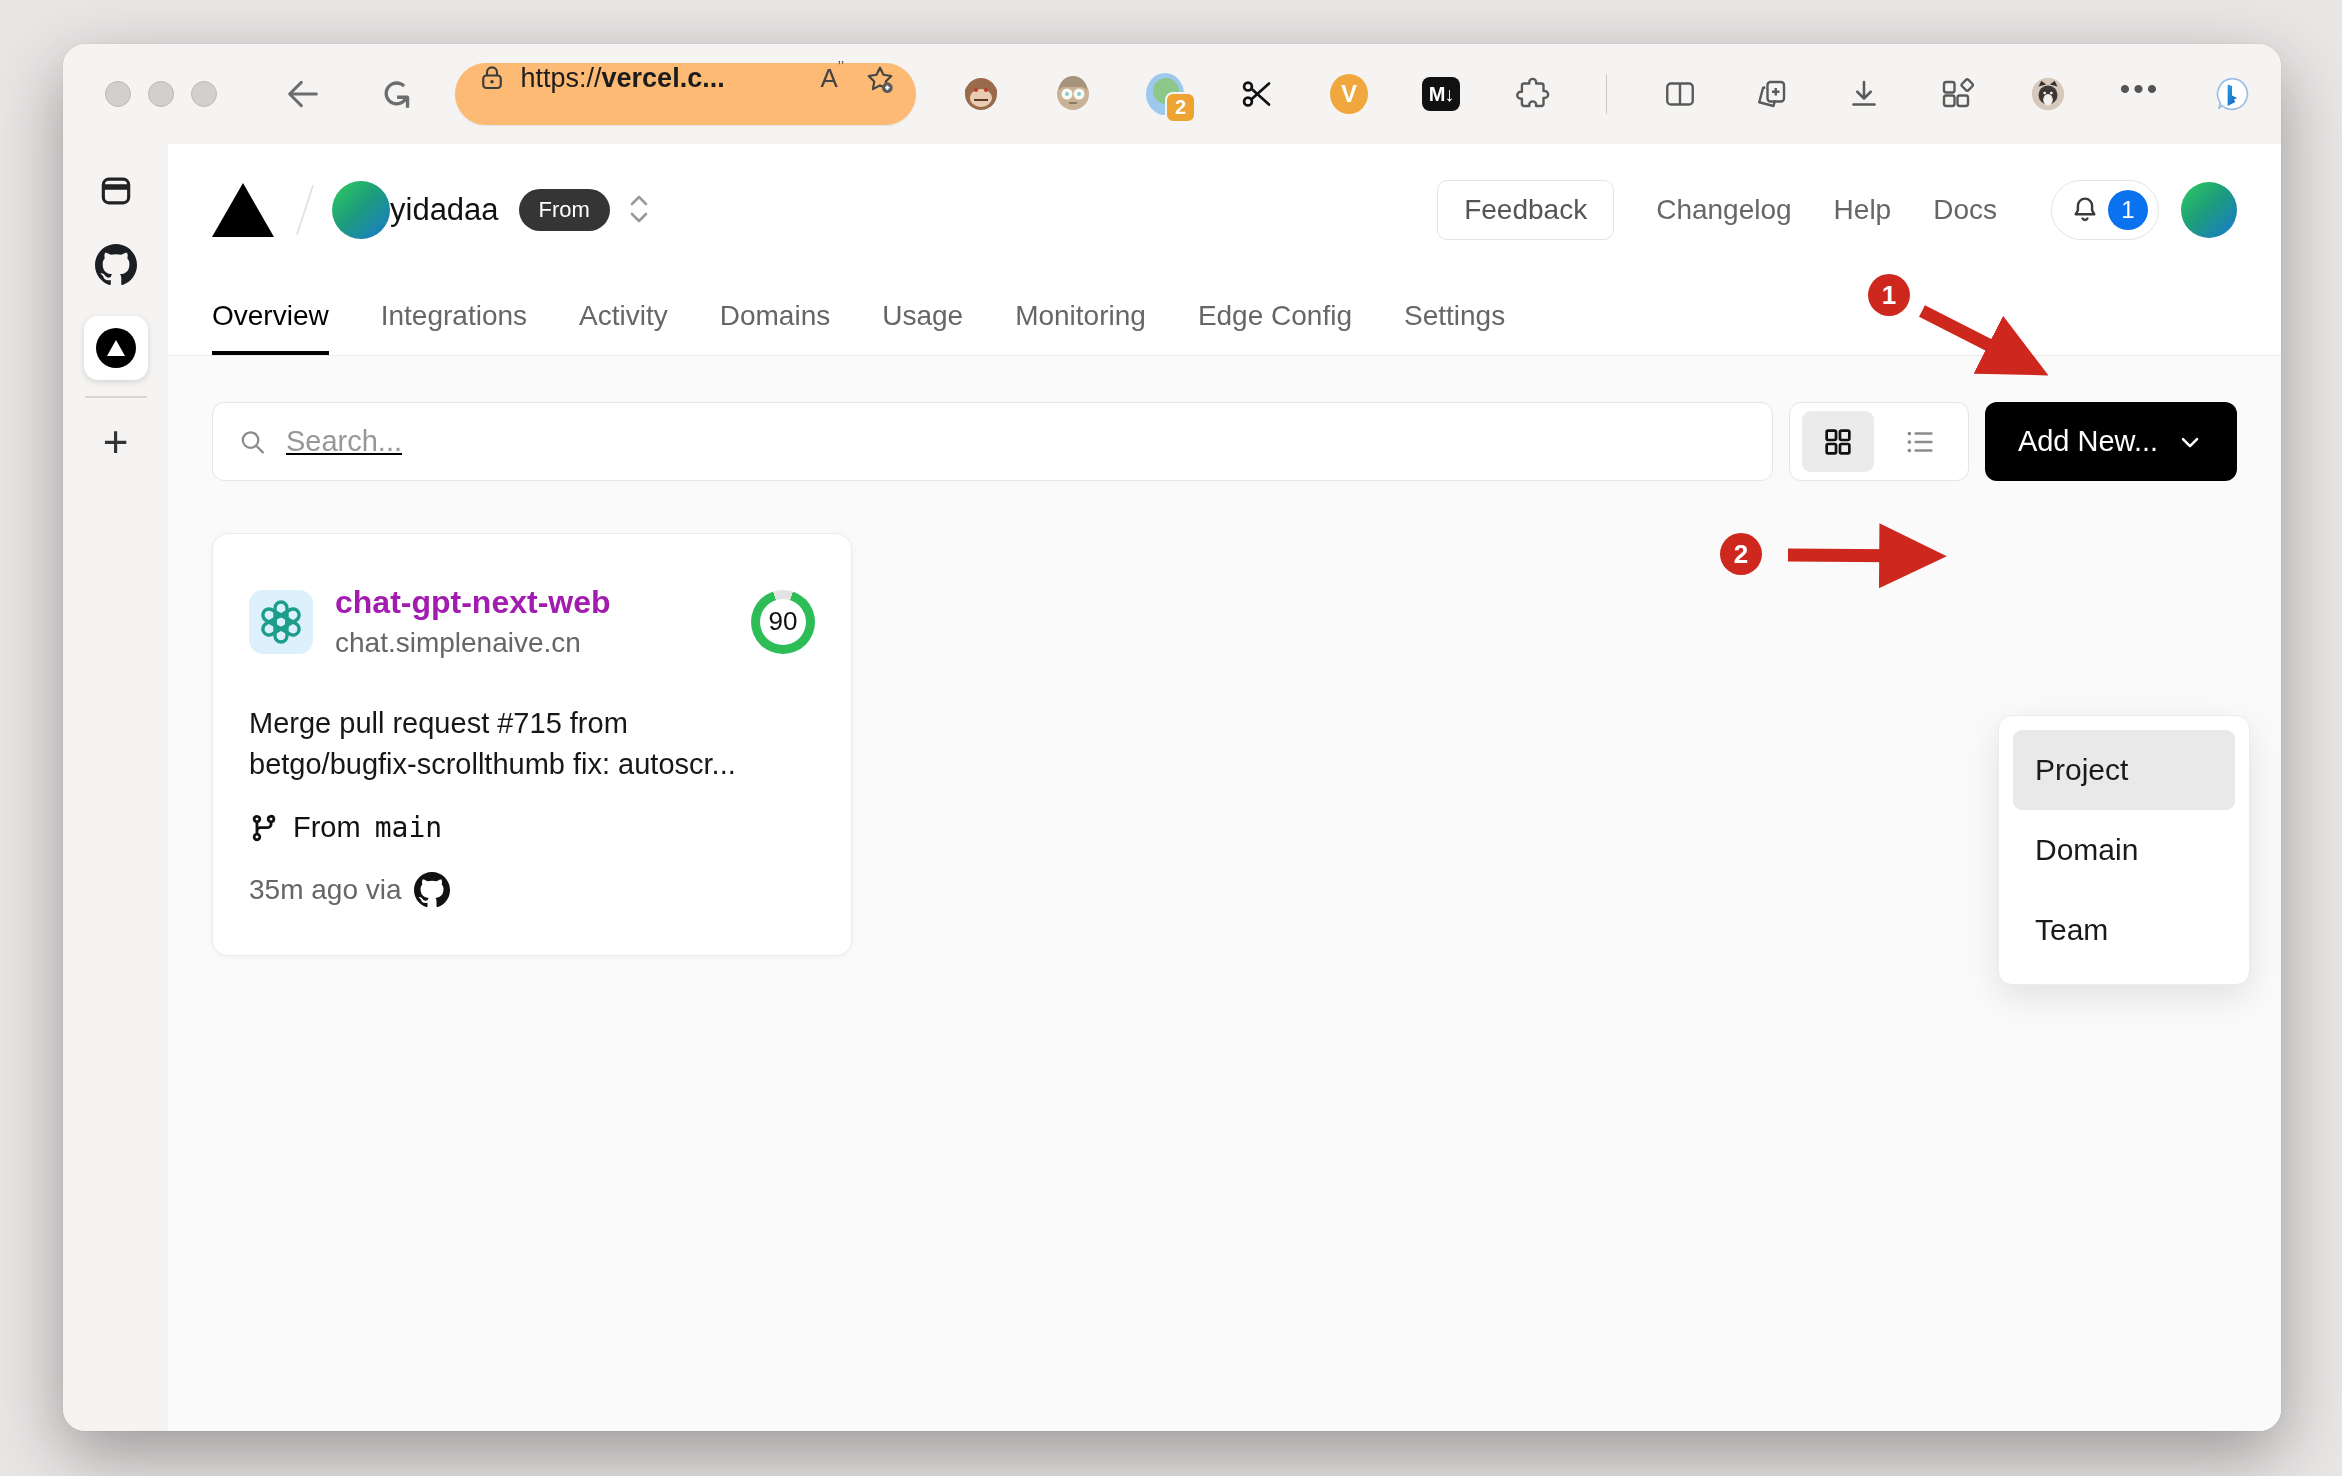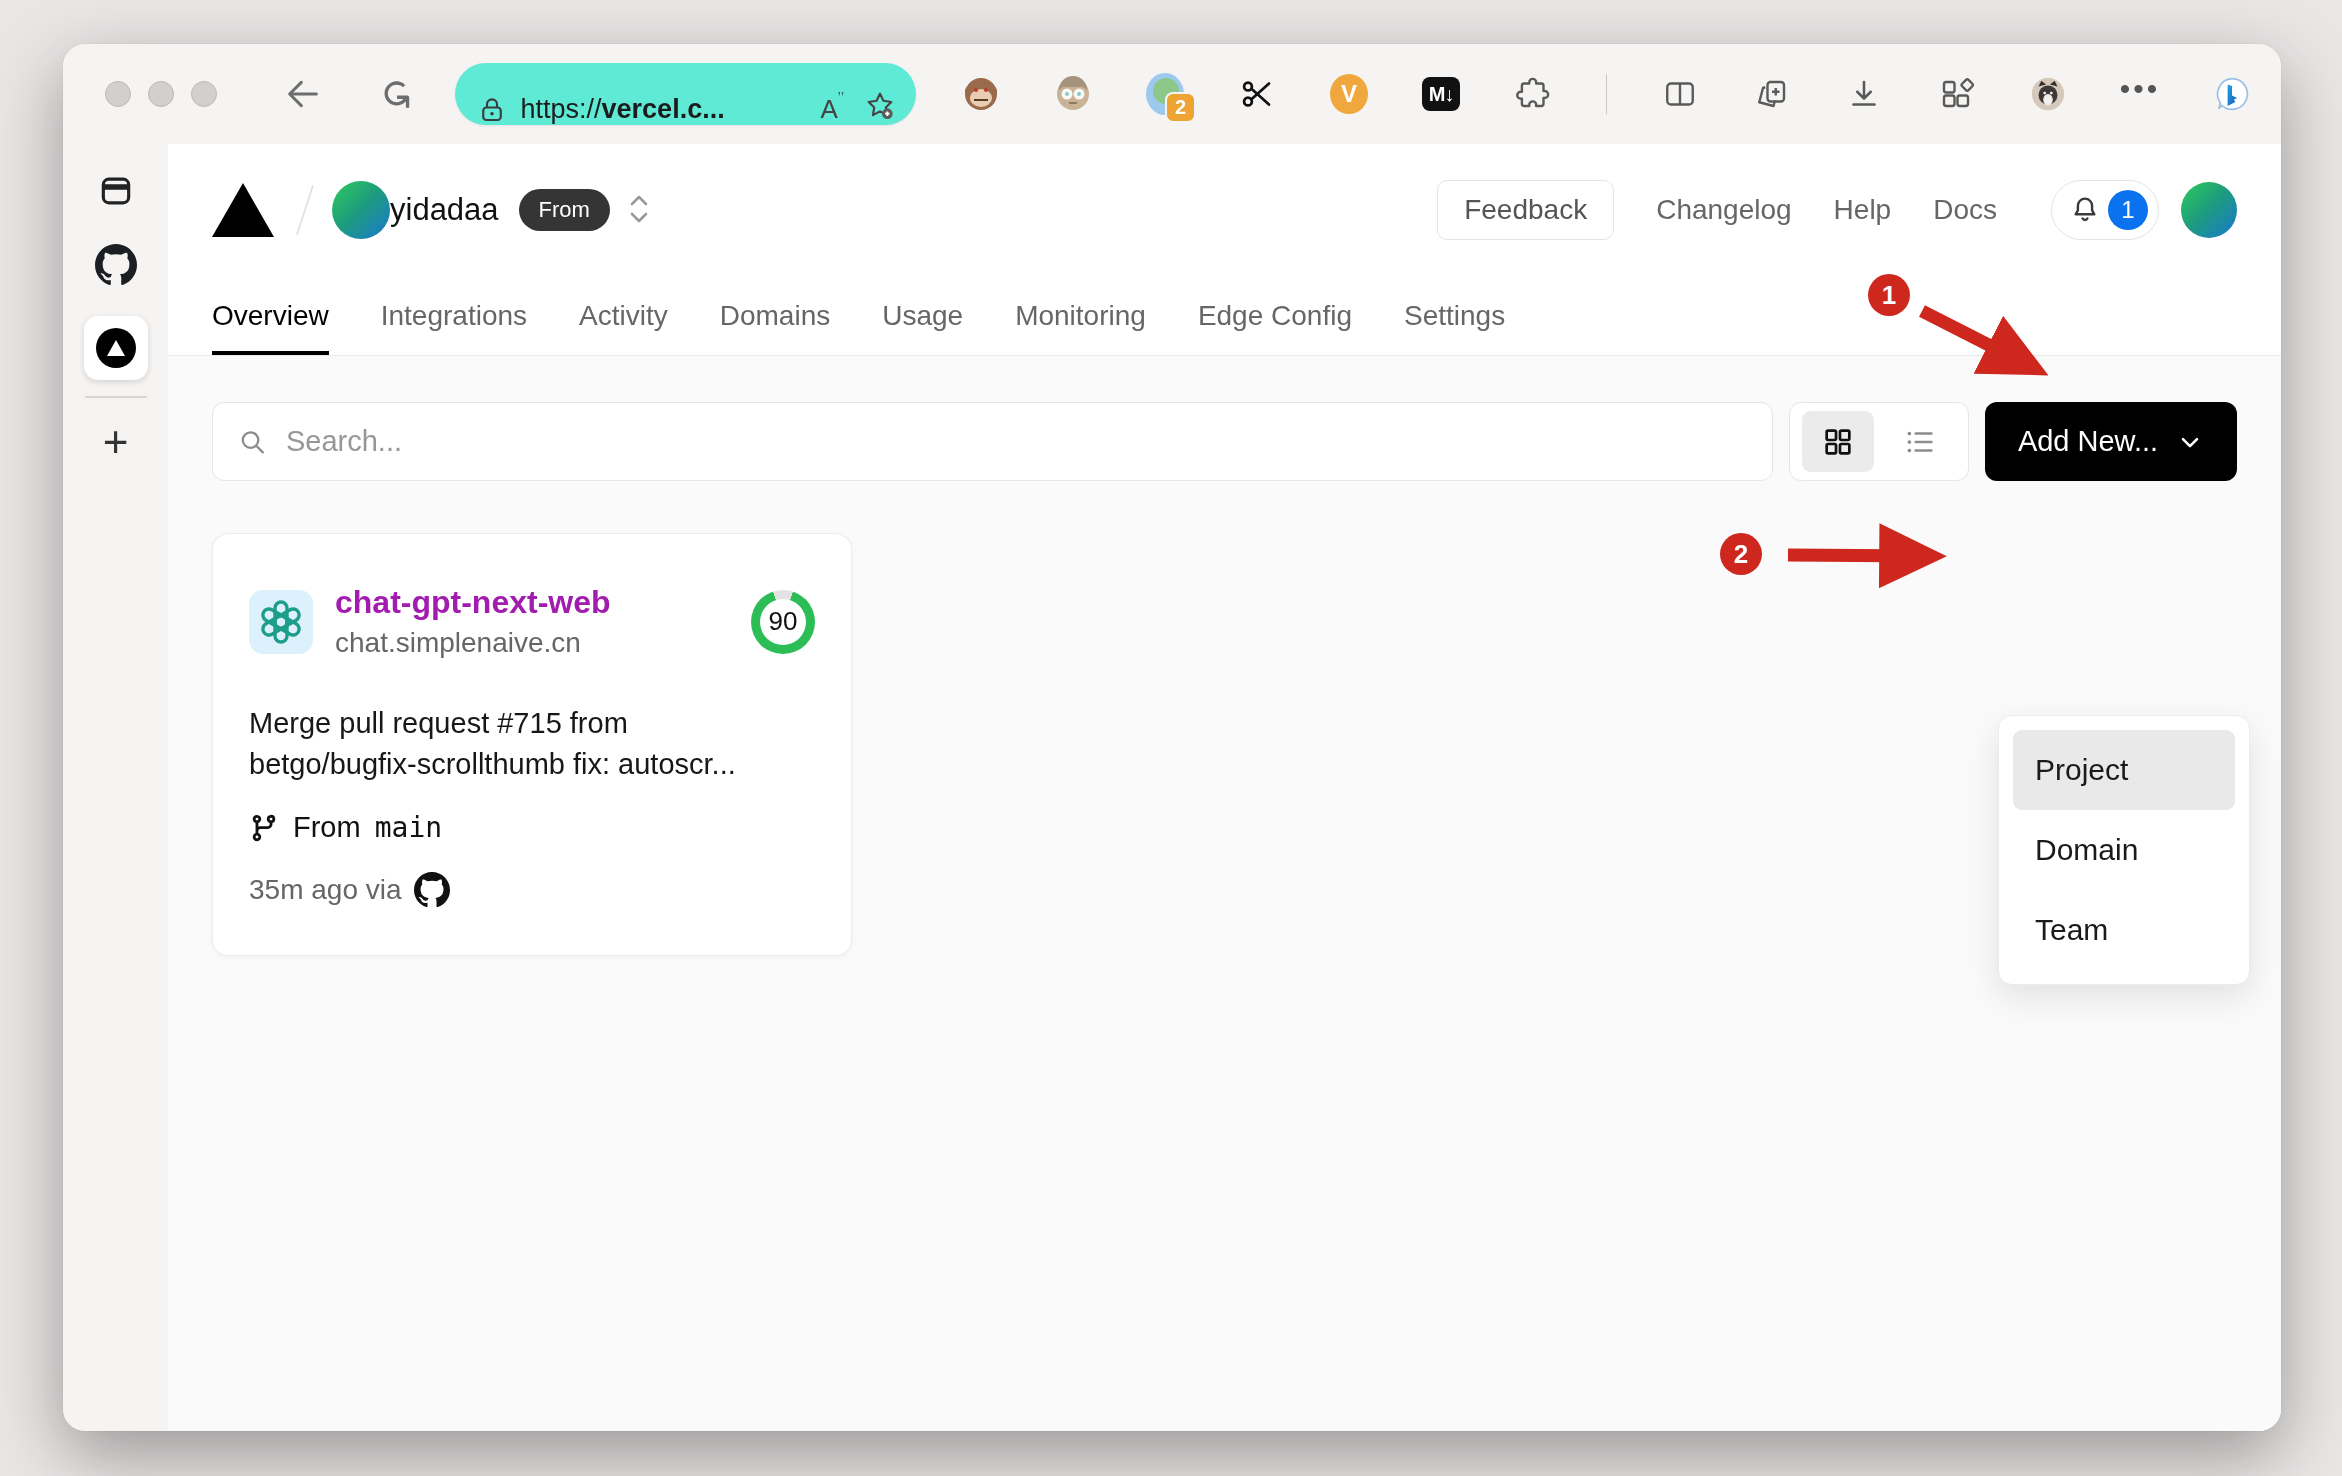--- a/index.html
+++ b/index.html
@@ -11,22 +11,22 @@
     border-radius:22px; background:#f6f4f2; overflow:hidden;
     box-shadow:0 24px 70px rgba(0,0,0,.35), 0 0 1px rgba(0,0,0,.25); }
 
   
   .browser-toolbar { height:100px; display:flex; align-items:center; padding:0 30px 0 42px; background:#f6f4f2; }
   .lights { display:flex; gap:17px; }
   .light { width:26px; height:26px; border-radius:50%; background:#d2d0cf; border:1px solid #bbb9b7; }
   .nav-btn { background:none; border:none; margin-left:56px; cursor:pointer; display:flex; align-items:center; color:#6d6d6d; }
   .nav-btn.back { margin-left:66px; }
   .reload-glyph { font-size:40px; color:#6d6d6d; line-height:1; transform:rotate(90deg) scaleX(-1); font-family:"DejaVu Sans", sans-serif;}
-  .url-bar { margin-left:42px; width:490px; height:62px; background:#5eead4; border-radius:31px;
-    display:flex; align-items:flex-end; padding:0 20px 0 22px; box-shadow:0 1px 2px rgba(0,0,0,.08); }
+  .url-bar { margin-left:42px; width:490px; height:62px; background:#fdba74; border-radius:31px;
+    display:flex; align-items:flex-start; padding:0 20px 0 22px; box-shadow:0 1px 2px rgba(0,0,0,.08); }
   .url-text { font-size:27px; margin-left:14px; white-space:nowrap; color:#1c1c1c; }
   .url-text .scheme { color:#1c1c1c; }
   .read-aloud { margin-left:auto; font-size:26px; color:#444; display:flex; align-items:flex-start; }
   .read-aloud small { font-size:14px; margin-top:-4px; }
   .fav-star { margin-left:20px; position:relative; }
   .ext-row { display:flex; align-items:center; gap:54px; margin-left:46px; }
   .ext { width:38px; height:38px; display:flex; align-items:center; justify-content:center; position:relative; cursor:pointer; }
   .ext-badge { position:absolute; right:-12px; bottom:-10px; background:#eda433; color:#fff; font-size:20px; font-weight:bold;
     border-radius:8px; padding:2px 8px; border:2px solid #f6f4f2; }
   .md-ext { background:#111; color:#fff; border-radius:8px; width:44px; height:34px; font-size:20px; font-weight:bold;
@@ -65,21 +65,21 @@
     display:flex; align-items:center; justify-content:center; margin-left:6px; }
   .hdr-avatar { margin-left:22px; width:56px; height:56px; cursor:pointer; }
 
   .tabs { height:80px; display:flex; align-items:flex-start; padding:0 44px; border-bottom:1px solid #eaeaea; gap:52px; }
   .tab { font-size:28px; color:#666; height:79px; display:flex; align-items:center; position:relative; cursor:pointer; }
   .tab.active { color:#000; }
   .tab.active::after { content:""; position:absolute; left:0; right:0; bottom:0; height:4px; background:#000; }
 
   .content { background:#fafafa; flex:1; padding:46px 44px 0; position:relative; }
   .controls-row { display:flex; align-items:stretch; height:79px; }
-  .search-box { flex:1; background:#fff; border:1px solid #e5e5e5; border-radius:12px; display:flex; align-items:center; padding:0 24px; }
+  .search-box { flex:1; background:#fff; border:1px solid #e5e5e5; border-radius:12px; display:flex; align-items:center; padding:0 24px;text-decoration:underline; }
   .search-box input { border:none; outline:none; font-size:29px; color:#333; margin-left:18px; width:100%;
     font-family:"Liberation Sans", sans-serif; background:transparent; }
   .search-box input::placeholder { color:#979797; }
   .view-toggle { width:180px; margin-left:16px; background:#fff; border:1px solid #e5e5e5; border-radius:12px;
     display:flex; align-items:center; justify-content:space-between; padding:0 12px; }
   .vt-btn { width:72px; height:61px; border:none; background:none; border-radius:9px; display:flex; align-items:center; justify-content:center; cursor:pointer;}
   .vt-btn.selected { background:#ebebeb; }
   .add-new { width:252px; margin-left:16px; background:#000; color:#fff; border:none; border-radius:12px;
     font-size:29px; font-weight:500; display:flex; align-items:center; justify-content:center; gap:18px; cursor:pointer;
     font-family:"Liberation Sans", sans-serif; }

